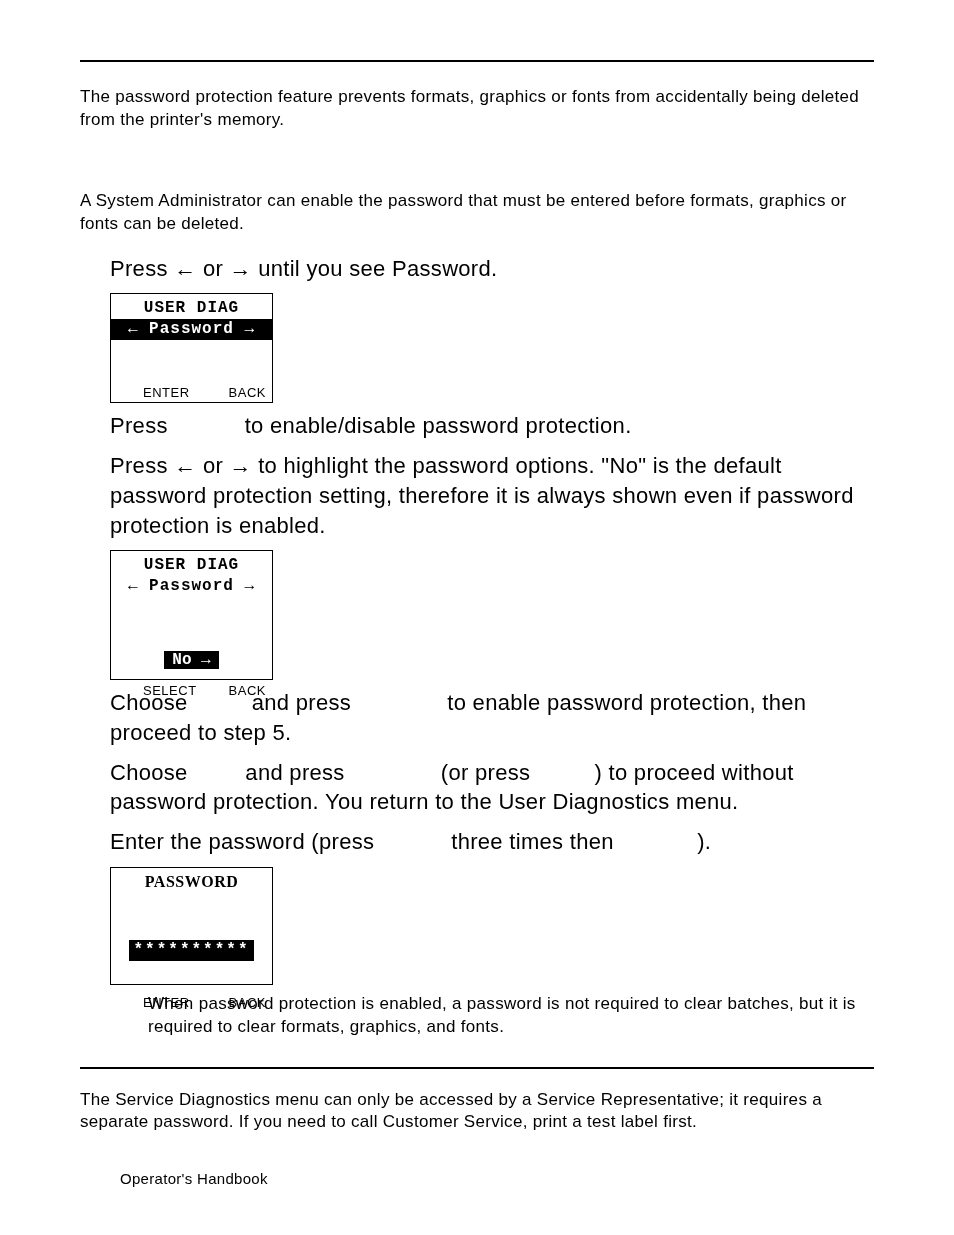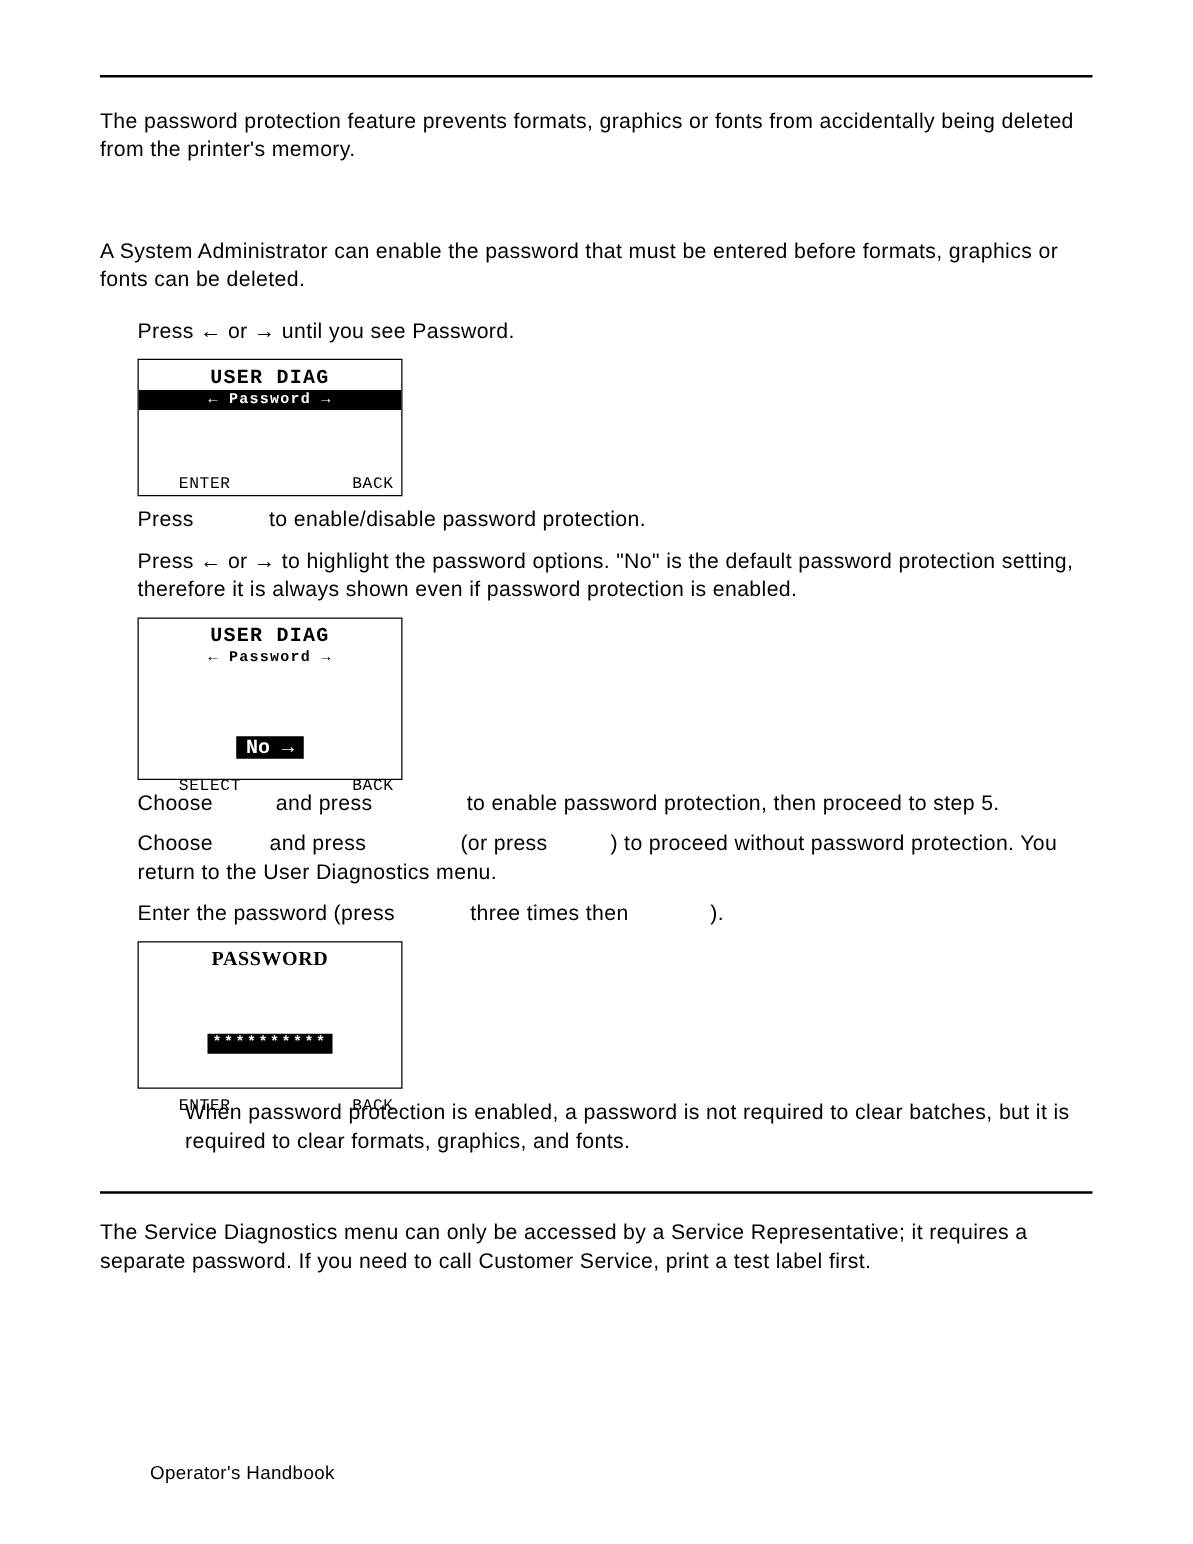--- a/index.html
+++ b/index.html
@@ -23,49 +23,49 @@
   .para {
     font-size: 17px;
     letter-spacing: 0.3px;
     line-height: 1.35;
     margin: 0 0 18px 0;
   }
   .spacer-big {
     height: 40px;
   }
   .step-line {
-    font-size: 17px;
+    font-size: 22px;
     letter-spacing: 0.3px;
     line-height: 1.35;
     margin: 0 0 10px 0;
     padding-left: 30px;
   }
   .arrow {
     font-family: Arial, sans-serif;
     font-weight: bold;
   }
   .lcd {
     margin: 4px 0 8px 30px;
-    width: 212px;
+    width: 163px;
     border: 1.5px solid #000;
     box-sizing: border-box;
     padding: 4px 4px 2px 4px;
     font-family: "Courier New", monospace;
     font-weight: bold;
     text-align: center;
     display: flex;
     flex-direction: column;
   }
   .lcd-line1 {
     font-size: 16px;
     letter-spacing: 1px;
     line-height: 1.3;
   }
   .lcd-line2 {
-    font-size: 12px;
+    font-size: 16px;
     letter-spacing: 1px;
     line-height: 1.3;
   }
   .lcd-inv {
     background: #000;
     color: #fff;
     display: inline-block;
     padding: 0 6px;
     margin-top: 48px;
   }
@@ -76,21 +76,21 @@
     margin: 0 -4px;
     padding: 0 4px;
   }
   .lcd-gap {
     flex: 1;
     min-height: 34px;
   }
   .lcd-softkeys {
     display: flex;
     justify-content: space-between;
-    font-family: Liberation Mono, monospace;
+    font-family: Liberation Sans, sans-serif;
     font-weight: normal;
     font-size: 13px;
     letter-spacing: 0.5px;
     padding: 0 2px 0 28px;
   }
   .lcd-softkeys .left {
   }
   .lcd-softkeys .right {
   }
   .note {

